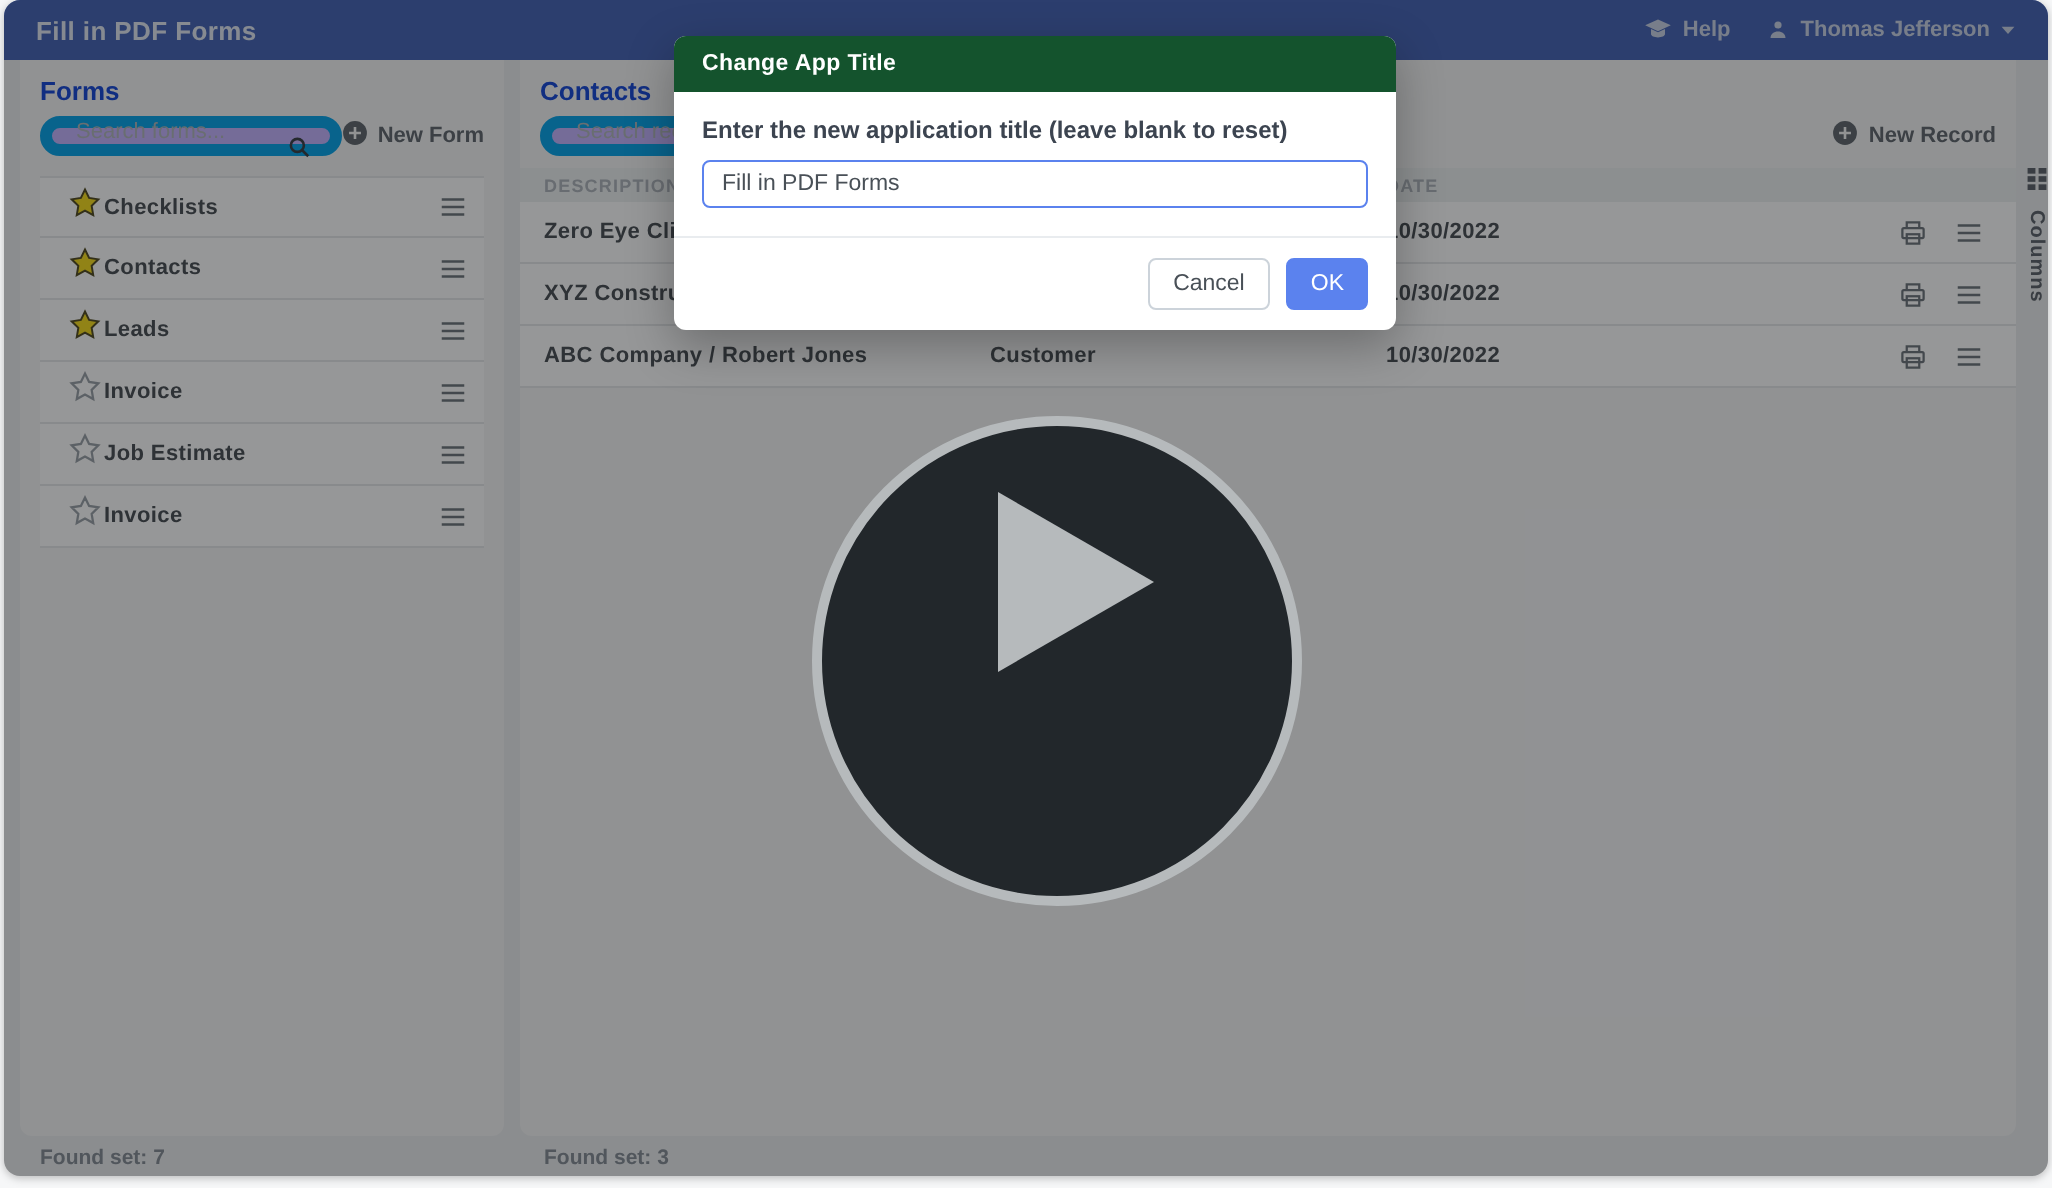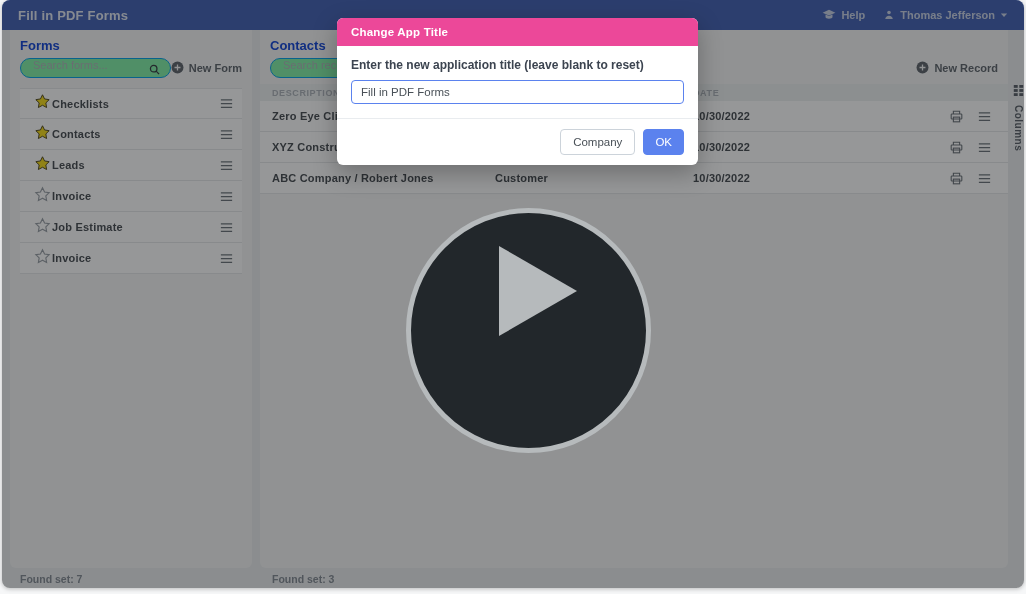--- a/index.html
+++ b/index.html
@@ -17,22 +17,22 @@
   .nav-link { display:flex; align-items:center; gap:5px; color:#c9d3e6; font-size:11px; font-weight:700; cursor:pointer; }
   .nav-link svg { display:block; }
 
   
   .panel { position:absolute; top:30px; bottom:20px; background:#f2f4f6; border-radius:0 0 6px 6px; }
   .sidebar { left:8px; width:242px; }
   .main { left:258px; width:748px; }
 
   .panel-title { font-size:13px; font-weight:700; color:#1d4ed8; position:absolute; top:8px; left:10px; }
   .search-row { position:absolute; top:27px; left:10px; right:10px; height:22px; display:flex; align-items:center; }
-  .search-pill { position:relative; height:20px; border:1px solid #0ea5e9; background:#86efac; border-radius:10px;
-                 display:flex; align-items:flex-start; padding:0 26px 0 12px; }
+  .search-pill { position:relative; height:20px; border:6px solid #0ea5e9; background:#c4b5fd; border-radius:10px;
+                 display:flex; align-items:flex-end; padding:0 26px 0 12px; }
   .search-pill input { border:none; outline:none; background:transparent; font-size:11px; color:#4d545b; width:100%;
                        font-family:"Liberation Sans", sans-serif; }
   .search-pill input::placeholder { color:#b0b7bd; }
   .search-pill .mag { position:absolute; right:9px; top:3px; }
   .new-btn { margin-left:auto; display:flex; align-items:center; gap:5px; font-size:11px; font-weight:700;
              color:#646c74; cursor:pointer; white-space:nowrap; }
 
   
   .s-list { position:absolute; top:58px; left:10px; right:10px; }
   .s-item { height:31px; display:flex; align-items:center; background:#fbfcfd; border-bottom:1px solid #e3e6e9;
@@ -67,21 +67,21 @@
   
   .dim { position:absolute; inset:0; background:rgba(0,0,0,.40); z-index:40; }
 
   .play-btn { position:absolute; left:404px; top:208px; width:245px; height:245px; border-radius:50%;
               background:#22272b; border:5px solid #b6babc; z-index:50; cursor:pointer; }
   .play-tri { position:absolute; left:88px; top:33px; width:0; height:0;
               border-top:45px solid transparent; border-bottom:45px solid transparent; border-left:78px solid #b6babc; }
 
   .modal { position:absolute; left:335px; top:18px; width:361px; background:#ffffff; border-radius:6px;
            box-shadow:0 8px 24px rgba(0,0,0,.28); z-index:100; overflow:hidden; }
-  .modal-header { height:28px; background:#ec4899; display:flex; align-items:center; padding:0 14px; }
+  .modal-header { height:28px; background:#14532d; display:flex; align-items:center; padding:0 14px; }
   .modal-header .m-title { color:#ffffff; font-size:11.5px; font-weight:700; letter-spacing:.2px; }
   .modal-body { padding:12px 14px 14px; }
   .m-label { font-size:12px; color:#3c4450; font-weight:700; margin-bottom:8px; }
   .m-input { width:100%; height:24px; border:1px solid #5b82ee; border-radius:4px; padding:0 9px;
              font-size:11.5px; color:#495057; outline:none; font-family:"Liberation Sans", sans-serif; }
   .modal-footer { border-top:1px solid #e9ecef; padding:10px 14px; display:flex; justify-content:flex-end; gap:8px; }
   .btn { height:26px; border-radius:4px; font-size:11.5px; font-weight:400; cursor:pointer;
          font-family:"Liberation Sans", sans-serif; }
   .btn-cancel { background:#ffffff; border:1px solid #ccd3da; color:#495057; padding:0 12px; }
   .btn-ok { background:#5b82ee; border:1px solid #5b82ee; color:#ffffff; padding:0 11px; }
@@ -329,18 +329,18 @@
 
   <div class="modal">
     <div class="modal-header">
       <span class="m-title">Change App Title</span>
     </div>
     <div class="modal-body">
       <div class="m-label">Enter the new application title (leave blank to reset)</div>
       <input class="m-input" value="Fill in PDF Forms" style="">
     </div>
     <div class="modal-footer">
-      <button class="btn btn-cancel">Company</button>
+      <button class="btn btn-cancel">Cancel</button>
       <button class="btn btn-ok">OK</button>
     </div>
   </div>
 
 </div>
 
 </body></html>

